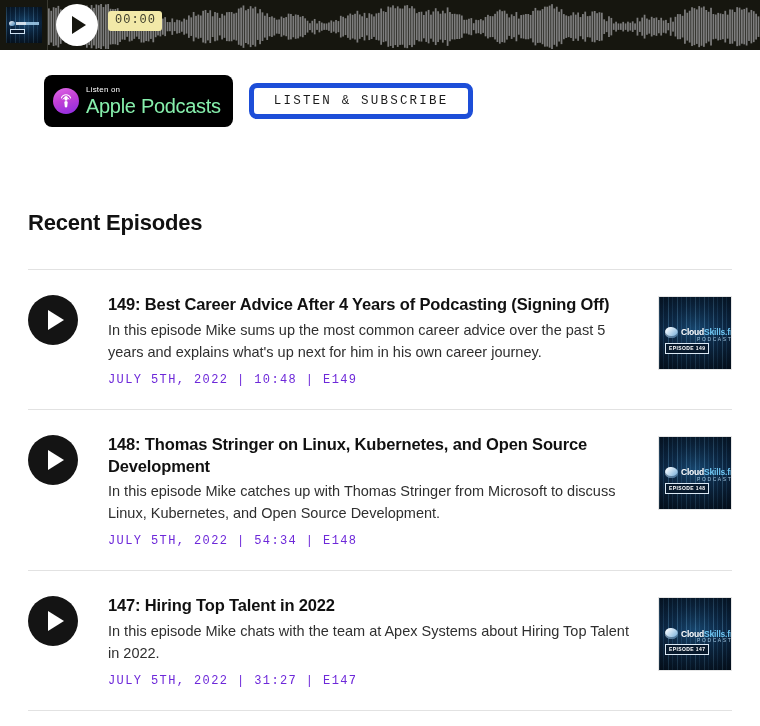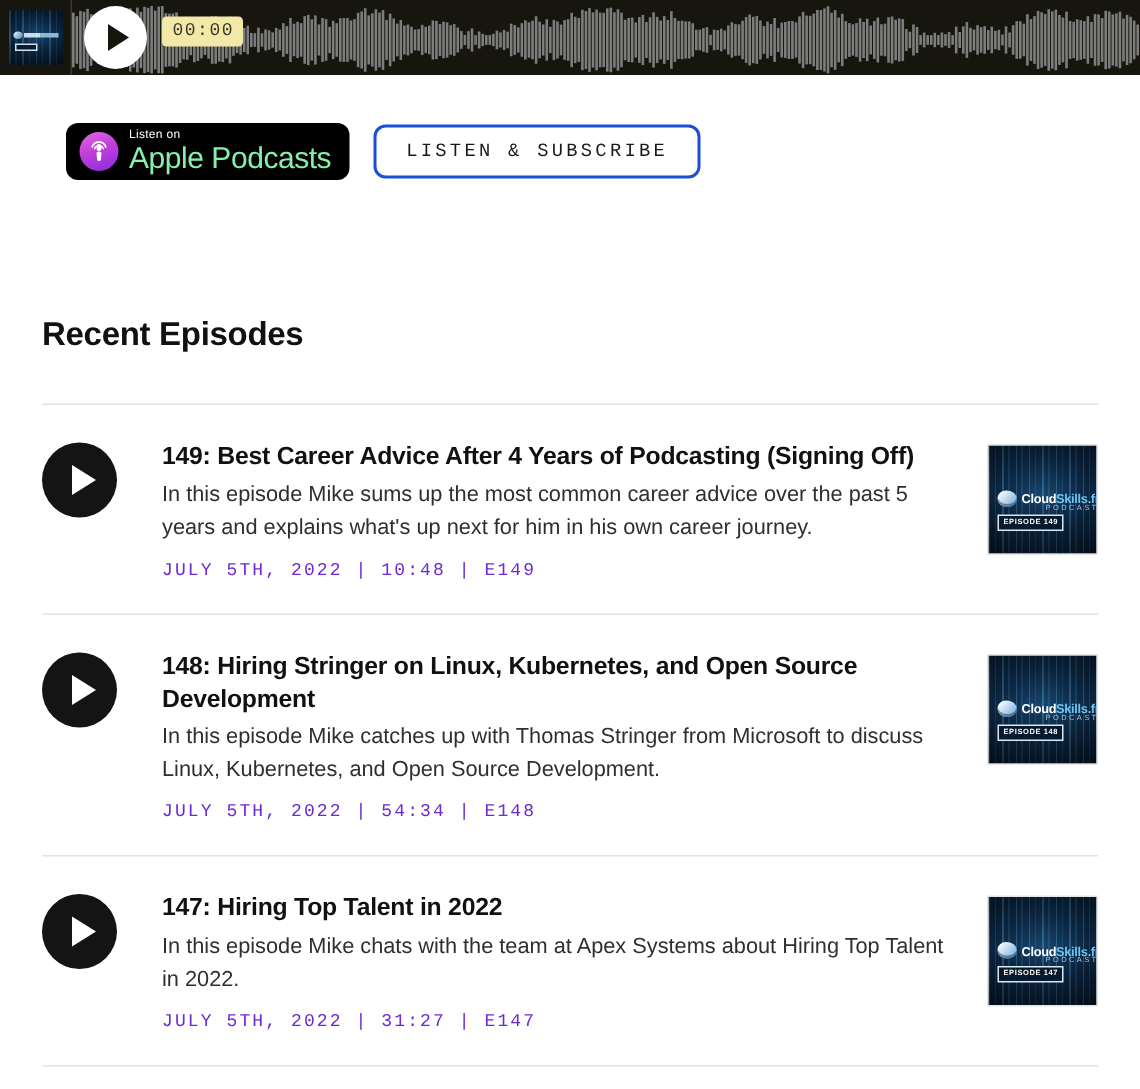--- a/index.html
+++ b/index.html
@@ -124,21 +124,21 @@
     padding: 28px 0 0 44px;
     height: 74px;
   }
   #apple-badge {
     display: flex;
     align-items: center;
     gap: 7px;
     background: #000000;
     border-radius: 8px;
     padding: 6px 12px 6px 9px;
-    height: 38px;
+    height: 52px;
     cursor: pointer;
     text-decoration: none;
   }
   #apple-badge .ap-mic {
     width: 26px; height: 26px;
     border-radius: 50%;
     background: linear-gradient(160deg, #e06ae8 0%, #c13fd6 45%, #8a2be2 100%);
     display: flex; align-items: center; justify-content: center;
     flex: 0 0 26px;
     position: relative;
@@ -152,21 +152,21 @@
     margin-bottom: 2px;
   }
   #apple-badge .ap-big {
     color: #86efac;
     font-size: 20px;
     font-weight: 400;
     letter-spacing: -.3px;
   }
   #listen-subscribe-btn {
     background: #ffffff;
-    border: 2px solid #1d4ed8;
+    border: 5px solid #1d4ed8;
     border-radius: 8px;
     height: 36px;
     padding: 0 20px;
     font-family: "Liberation Mono", monospace;
     font-size: 12.5px;
     letter-spacing: 2.2px;
     color: #1a1a1a;
     cursor: pointer;
     white-space: nowrap;
   }
@@ -666,21 +666,21 @@
     </div>
   </div>
 
   <div class="divider"></div>
 
   <div class="episode">
     <button class="ep-play">
       <span class="tri"></span>
     </button>
     <div class="ep-body">
-      <div class="ep-title">148: Hiring Stringer on Linux, Kubernetes, and Open Source Development</div>
+      <div class="ep-title">148: Thomas Stringer on Linux, Kubernetes, and Open Source Development</div>
       <div class="ep-desc">In this episode Mike catches up with Thomas Stringer from Microsoft to discuss Linux, Kubernetes, and Open Source Development.</div>
       <div class="ep-meta">JULY 5TH, 2022  |  54:34  |  E148</div>
     </div>
     <div class="ep-thumb">
       <div class="cover-art">
         <div class="ca-logo">
           <span class="ca-swirl"></span>
           <span class="ca-name"><span class="w1">Cloud</span><span class="w2">Skills.fm</span></span>
         </div>
         <div class="ca-sub">PODCAST</div>

